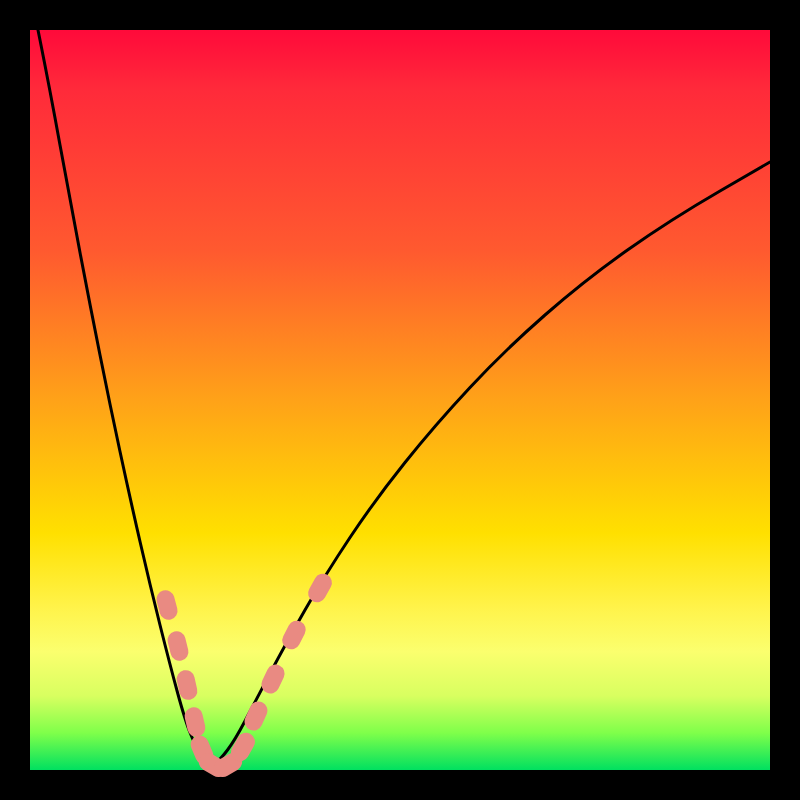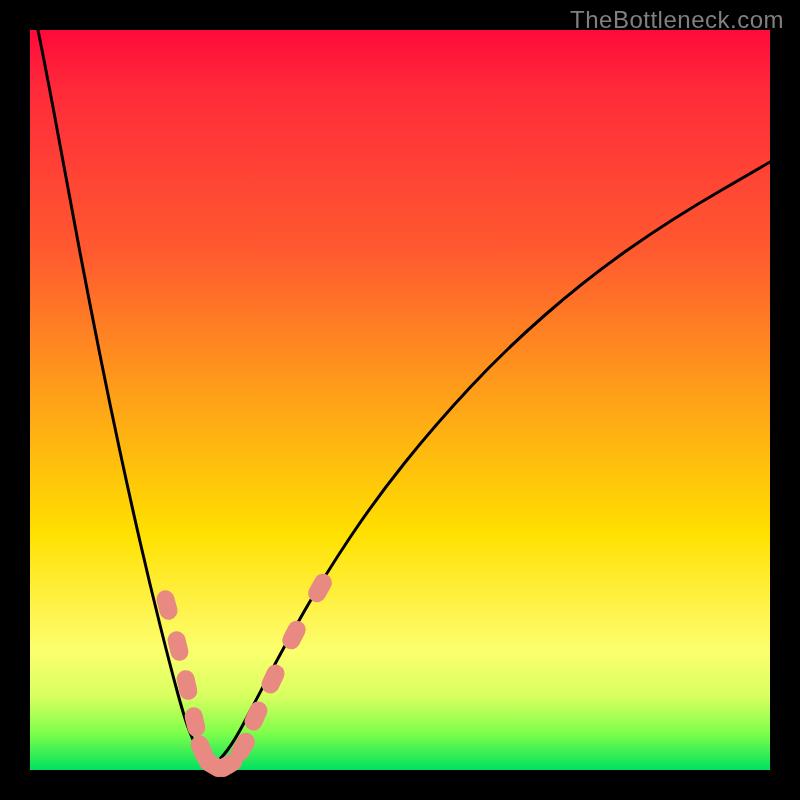--- a/index.html
+++ b/index.html
@@ -54,21 +54,20 @@
     top: 0;
     width: 740px;
     height: 740px;
     overflow: visible;
   }
 </style>
 </head>
 <body>
 
 <div class="frame">
-  <div class="watermark">TheBottleneck.com</div>
 
   <div class="plot-area">
     <svg class="curve" viewBox="0 0 740 740">
       <g>
         <path id="left-branch-path" fill="none" stroke="#000000" stroke-width="3" stroke-linecap="round" d="M 0 -40 Q 0 -40 10 10 Q 20 60 30 115 Q 40 170 50 222.5 Q 60 275 70 325 Q 80 375 90 421.5 Q 100 468 110 511.5 Q 120 555 130 595 Q 140 635 147.5 662.5 Q 155 690 160 702.5 Q 165 715 170 723.5 Q 175 732 177.5 734.5 T 180 737"></path>
         <path id="right-branch-path" fill="none" stroke="#000000" stroke-width="3" stroke-linecap="round" d="M 180 737 Q 180 737 185 733.5 Q 190 730 197.5 720 Q 205 710 215 691 Q 225 672 240 643.5 Q 255 615 275 580 Q 295 545 320 507.5 Q 345 470 375 432.5 Q 405 395 440 357.5 Q 475 320 515 285 Q 555 250 597.5 220 Q 640 190 690 161 T 740 132"></path>
       </g>
       <g id="markers-group">
           <g transform="translate(137 575) rotate(164.98163936884933)">
             <rect x="-9" y="-15" width="18" height="30" rx="9" ry="9" fill="#e98a82" stroke="#e98a82" stroke-width="0"></rect>

